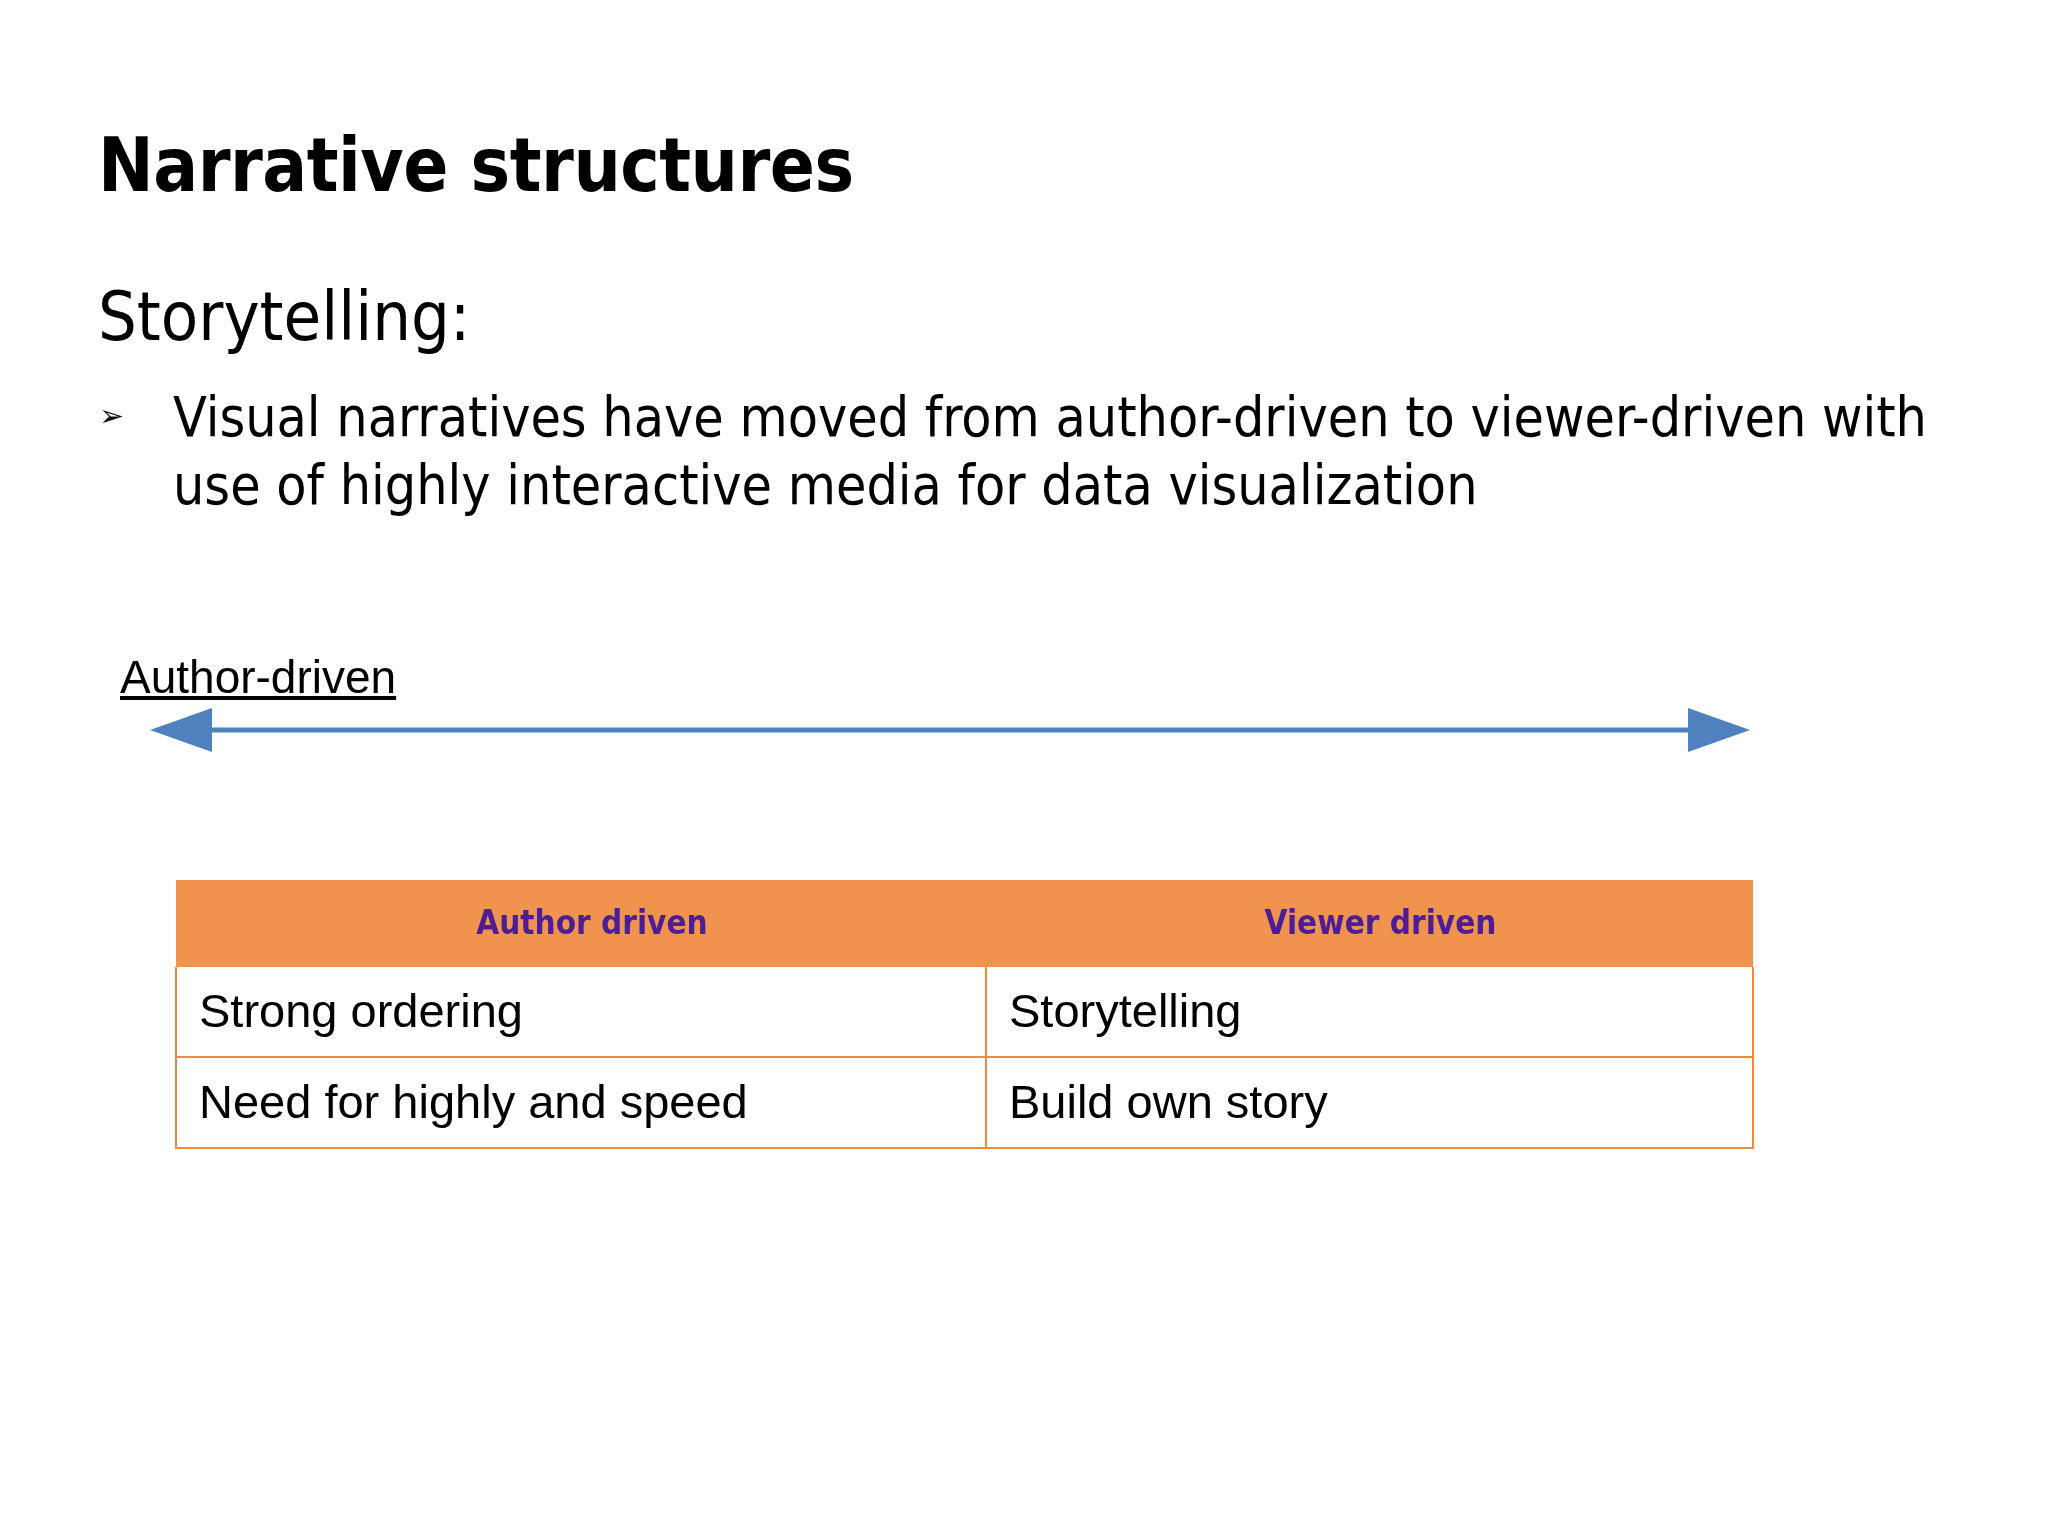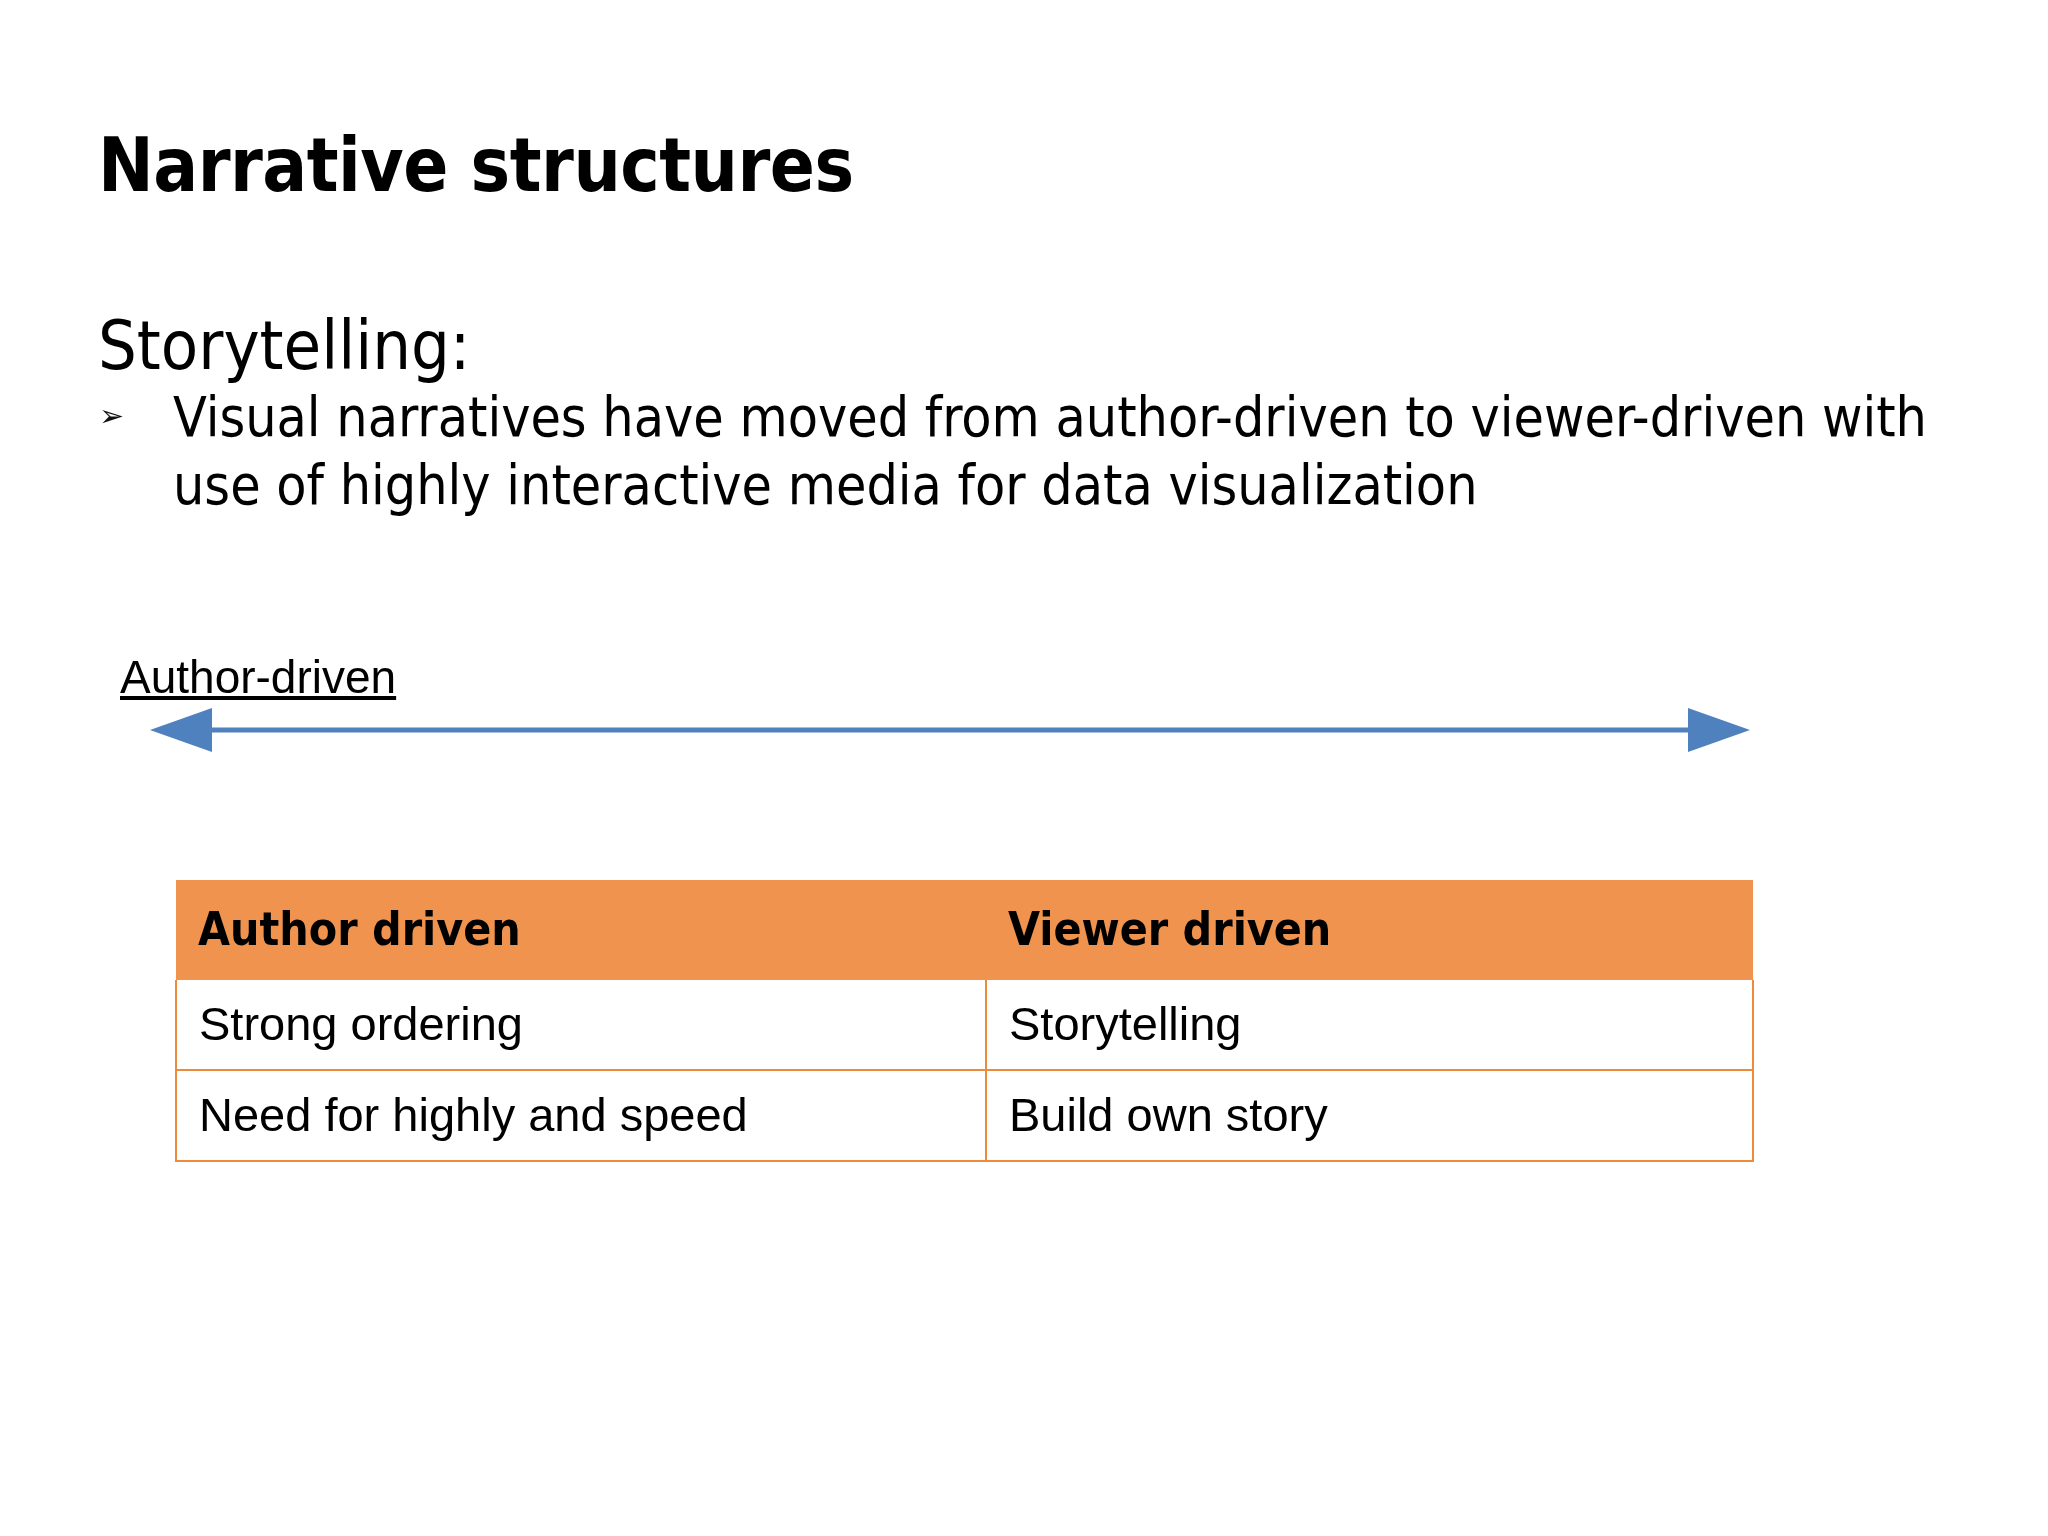--- a/index.html
+++ b/index.html
@@ -42,21 +42,20 @@
     position: absolute;
     left: 98px;
     top: 283px;
     font-family: "DejaVu Sans Condensed", "Liberation Sans Narrow", "Liberation Sans", sans-serif;
     font-stretch: condensed;
     font-weight: 400;
     font-size: 68px;
     line-height: 1.0;
     color: #000000;
     white-space: nowrap;
-    margin-top: 29px;
   }
 
   
   .bullet-row {
     position: absolute;
     left: 95px;
     top: 383px;
     width: 1890px;
     display: flex;
     align-items: flex-start;
@@ -118,27 +117,27 @@
     top: 880px;
     width: 1577px;
     border-collapse: collapse;
     table-layout: fixed;
   }
   .compare-table col.c1 { width: 810px; }
   .compare-table col.c2 { width: 767px; }
 
   .compare-table thead th {
     background: #F0934E;
-    color: #000000;
+    color: #4c1d95;
     font-family: "DejaVu Sans Condensed", "Liberation Sans Narrow", "Liberation Sans", sans-serif;
     font-stretch: condensed;
     font-weight: 700;
-    font-size: 46px;
-    line-height: 1.0;
-    text-align: left;
+    font-size: 33px;
+    line-height: 1.0;
+    text-align: center;
     padding: 26px 0 28px 22px;
     border: none;
   }
   .compare-table tbody td {
     background: #ffffff;
     color: #000000;
     font-family: "Liberation Sans", sans-serif;
     font-weight: 400;
     font-size: 47px;
     line-height: 1.0;

